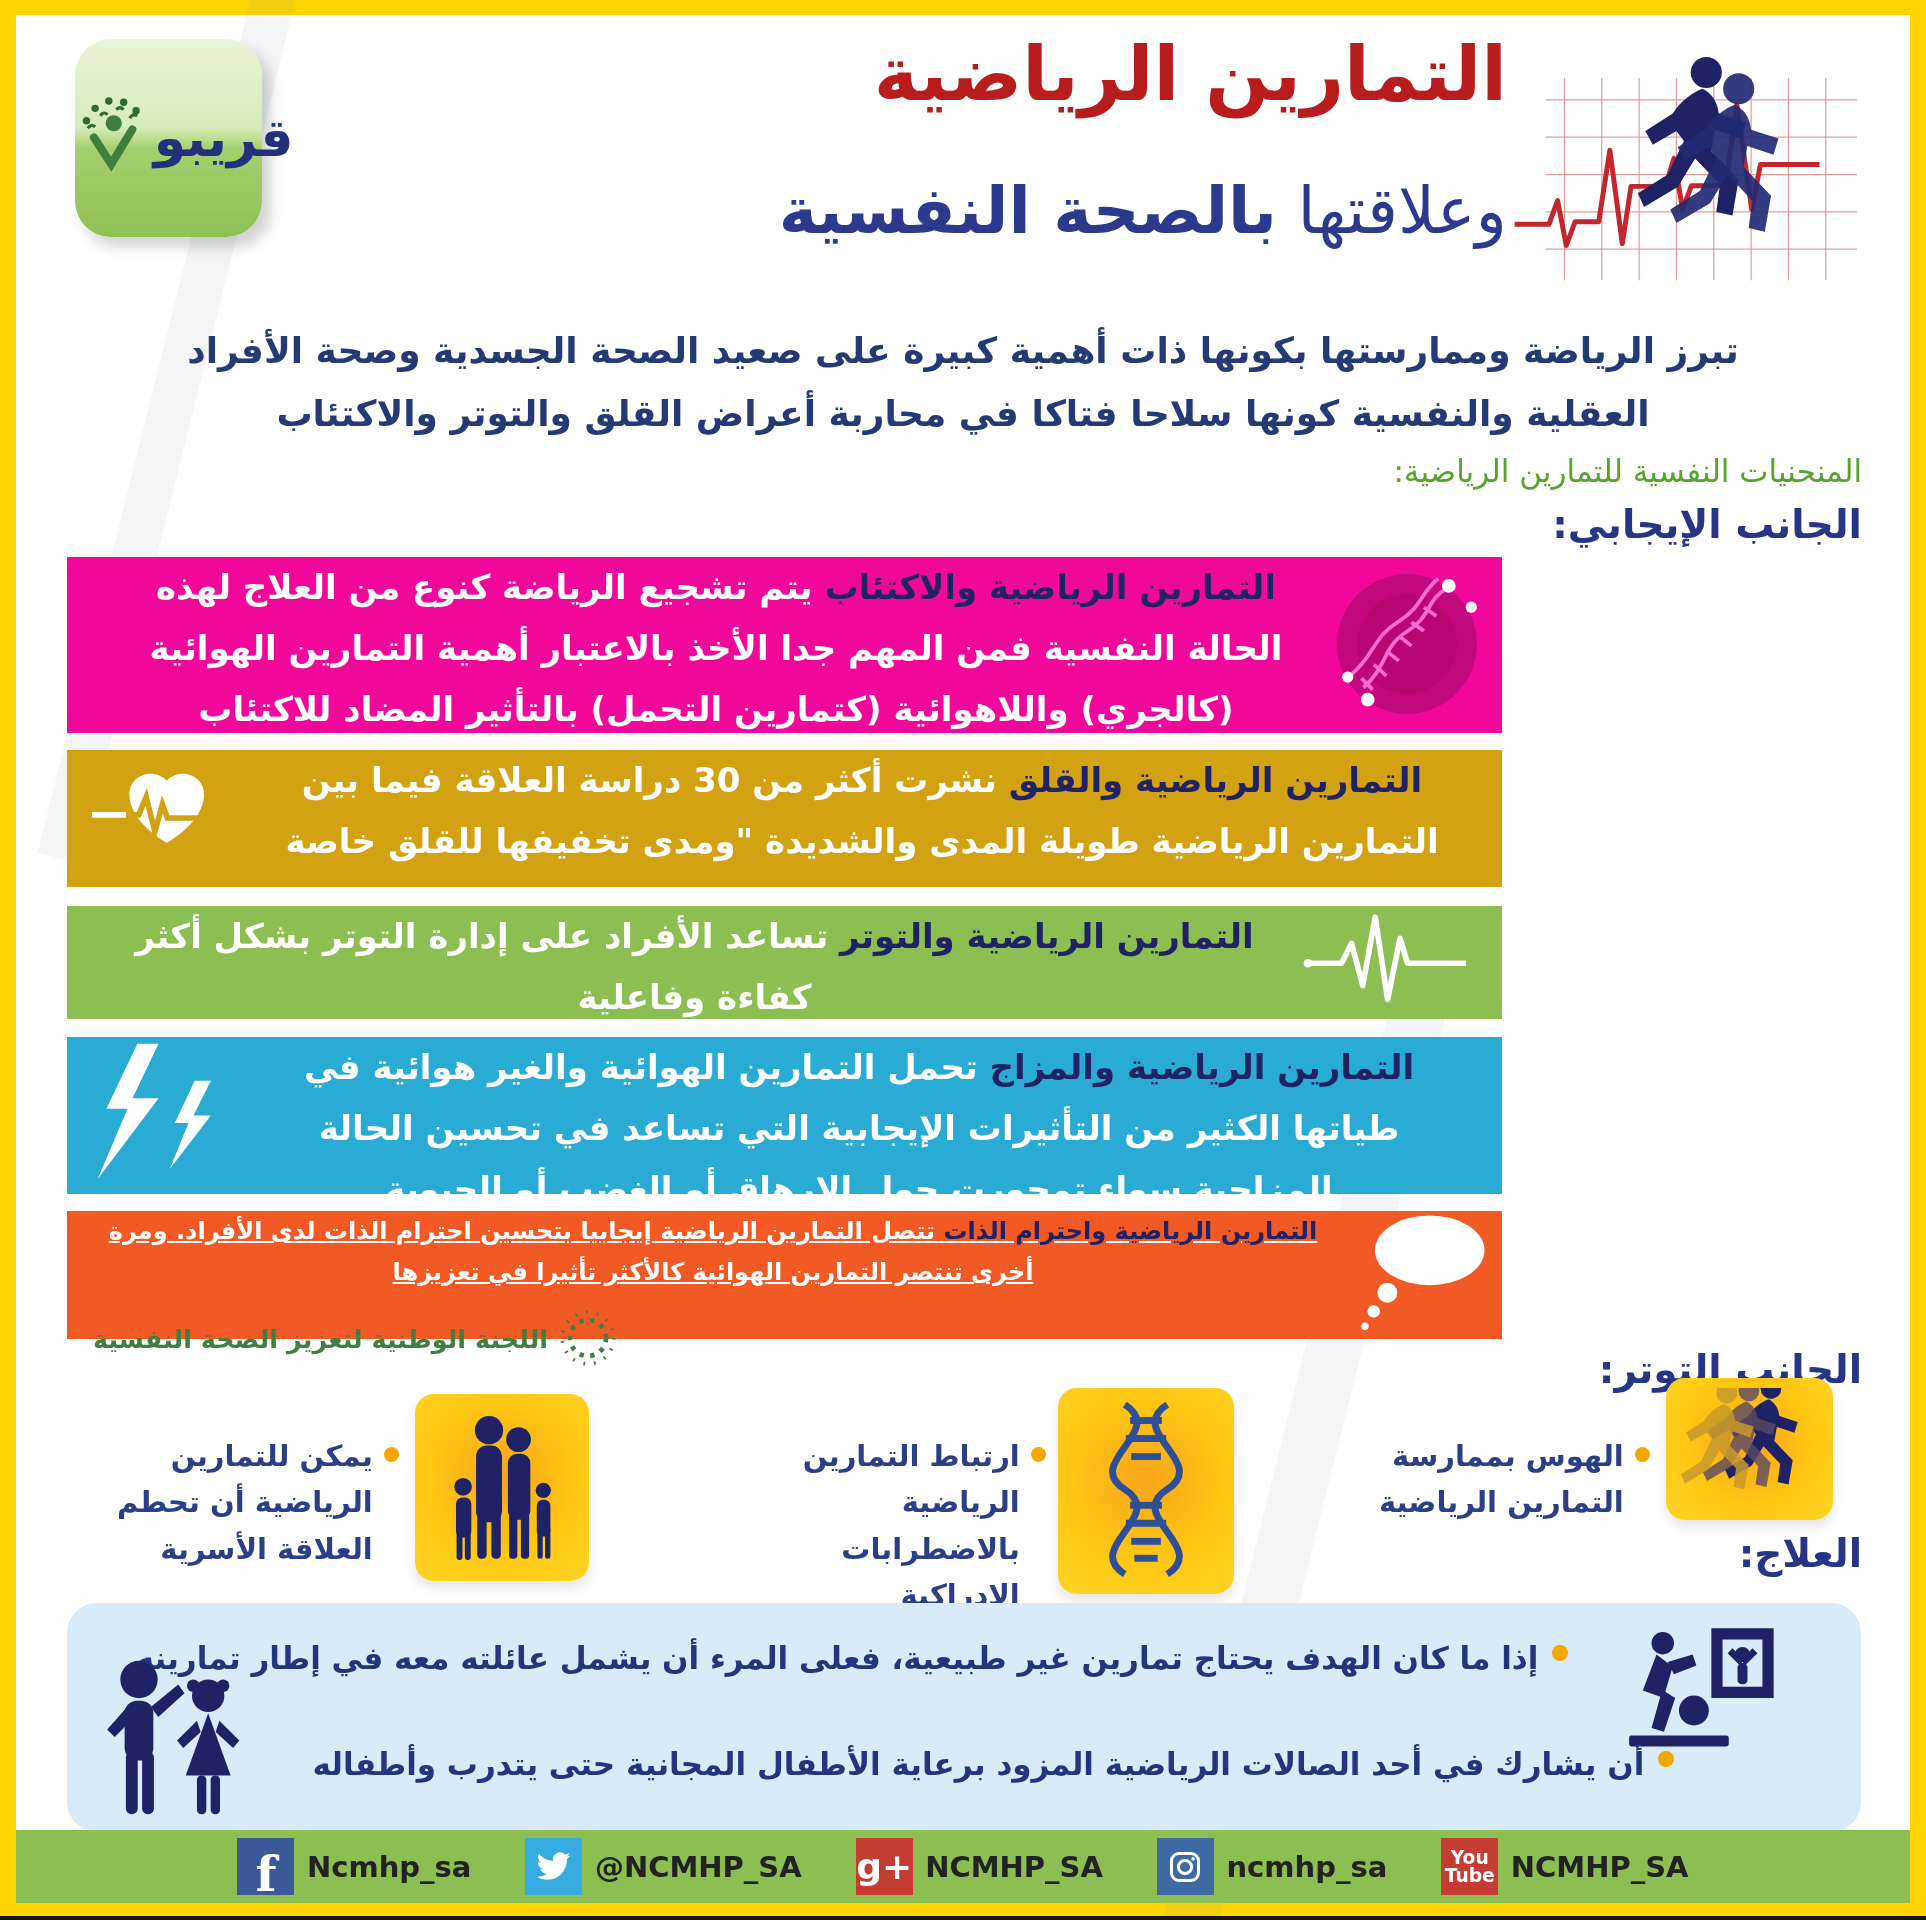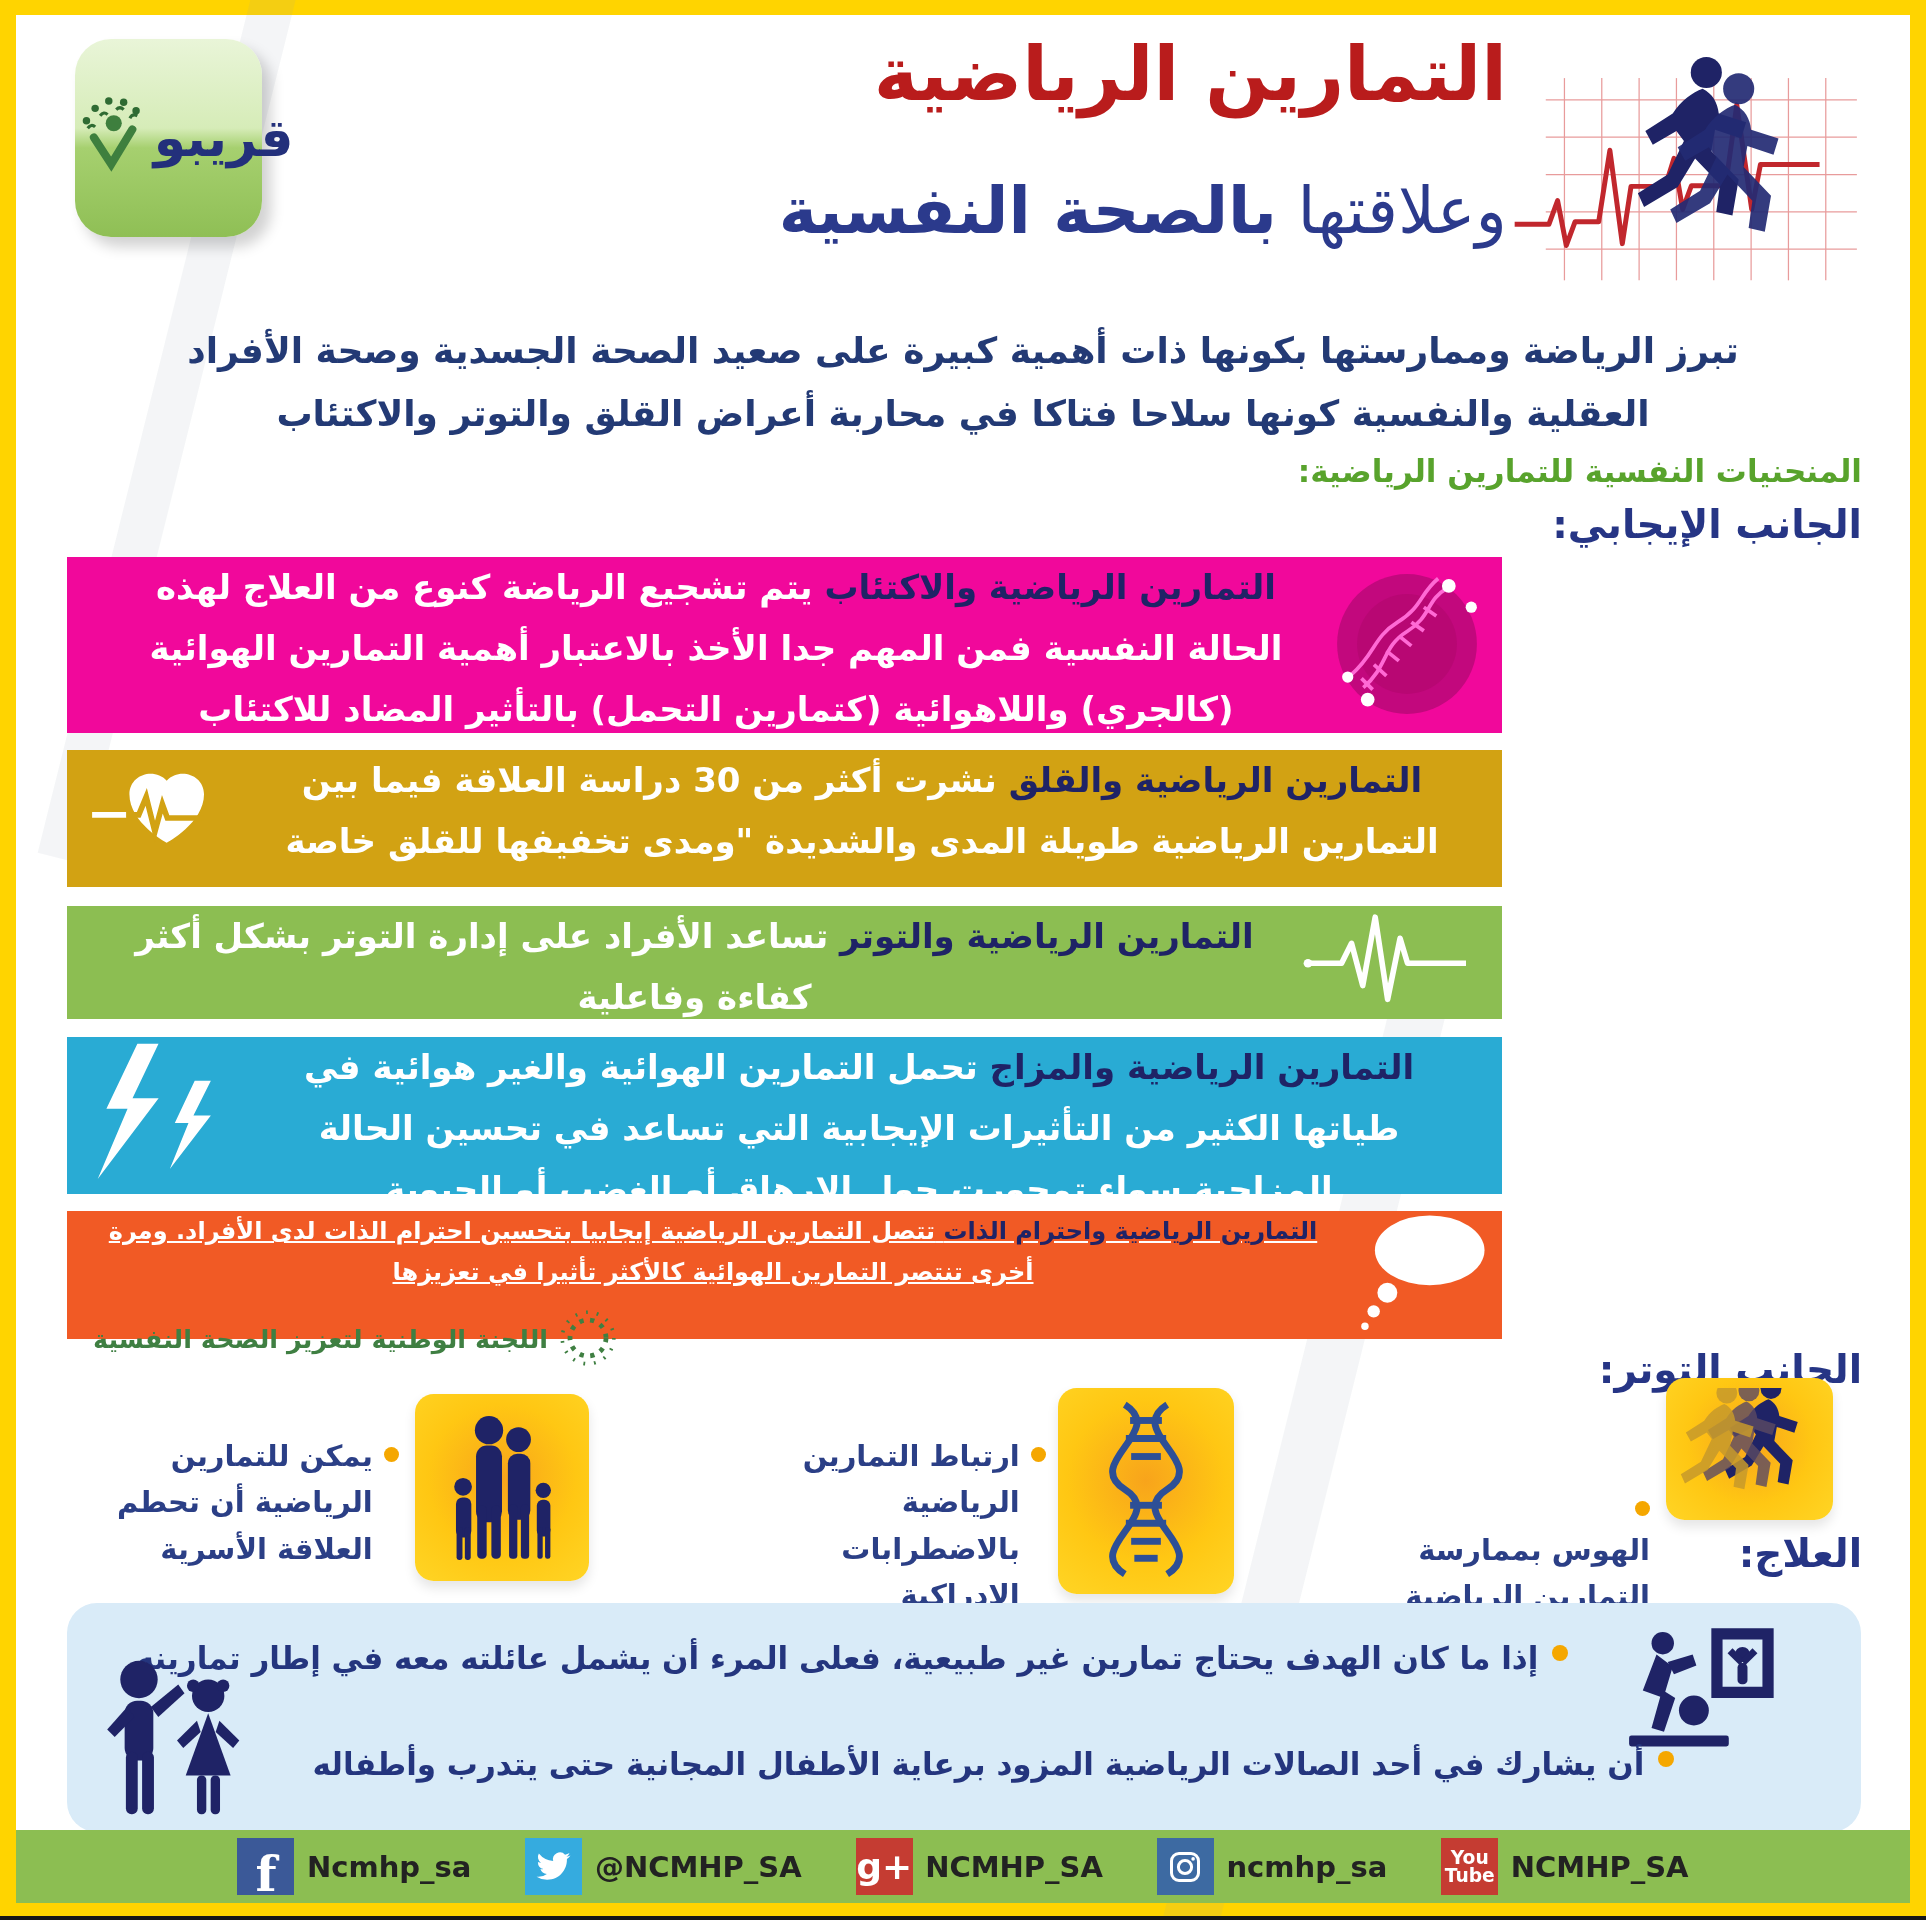--- a/index.html
+++ b/index.html
@@ -11,21 +11,21 @@
   
   #logo{position:absolute;left:75px;top:39px;width:187px;height:198px;border-radius:36px;
         background:linear-gradient(180deg,#E9F5D8 0%,#D6ECB8 45%,#A6D06F 55%,#8FBF55 100%);
         box-shadow:8.7px 10px 13.7px rgba(0,0,0,0.18);display:flex;align-items:center;}
   #logo .logo-inner{display:flex;align-items:center;gap:3.7px;direction:rtl;}
   #logo .logo-word{color:#23307B;font-weight:bold;font-size:52px;letter-spacing:-1.2px;}
   .title-green{position:absolute;right:419px;top:30px;color:#b91c1c;font-weight:bold;font-size:75px;direction:rtl;white-space:nowrap;}
   .title-blue{position:absolute;right:419px;top:173px;color:#2B3A8C;font-size:65px;direction:rtl;white-space:nowrap;}
   .title-blue b{font-weight:bold;}
   .intro{position:absolute;left:62px;top:319px;width:1802px;text-align:center;color:#233A75;font-weight:bold;font-size:36px;line-height:1.75;direction:rtl;}
-  .sub-green{position:absolute;right:64px;top:453px;color:#58A32C;font-weight:bold;font-size:31px;direction:rtl;}
+  .sub-green{position:absolute;right:64px;top:453px;color:#58A32C;font-weight:normal;font-size:31px;direction:rtl;}
   .sec-h{position:absolute;color:#263585;font-weight:bold;font-size:39px;direction:rtl;white-space:nowrap;}
   
   .band{position:absolute;left:67px;width:1435px;display:flex;align-items:flex-start;}
   .band-text{flex:1;text-align:center;direction:rtl;color:#FFFFFF;font-weight:bold;font-size:34px;line-height:1.8;}
   .band-heading{color:#1F2366;}
   .band .icon-right{position:absolute;right:17.4px;top:50%;transform:translateY(-50%);}
   .band .icon-left{position:absolute;left:22.4px;top:50%;transform:translateY(-50%);}
   
   .neg-icon-box{position:absolute;border-radius:18.7px;background:radial-gradient(circle at 50% 45%,#F8A41B 0%,#FFC713 55%,#FFD525 100%);
         box-shadow:0 6.2px 11.2px rgba(0,0,0,0.10);display:flex;align-items:center;justify-content:center;}
@@ -233,21 +233,21 @@
       <g transform="translate(34,-14) scale(0.72)" opacity="0.8">
         <circle cx="118" cy="26" r="25" fill="#5C4A63"></circle>
         <path fill="#5C4A63" d="M112,52 C128,60 136,74 138,92 L182,106 L174,132 L132,118 L126,152 L170,198 L160,256 L134,250 L140,206 L100,164 L72,210 L18,242 L8,220 L56,190 L82,136 L70,120 L32,142 L20,120 L64,92 C78,70 96,58 112,52 Z"></path>
       </g>
       <g transform="translate(-4,-10) scale(0.72)" opacity="0.85">
         <circle cx="118" cy="26" r="25" fill="#C79A2B"></circle>
         <path fill="#C79A2B" d="M112,52 C128,60 136,74 138,92 L182,106 L174,132 L132,118 L126,152 L170,198 L160,256 L134,250 L140,206 L100,164 L72,210 L18,242 L8,220 L56,190 L82,136 L70,120 L32,142 L20,120 L64,92 C78,70 96,58 112,52 Z"></path>
       </g>
     </svg>
   </div>
-  <div class="neg-label" style="left:1370px;top:1487px;width:280px;flex-direction:column;">
+  <div class="neg-label" style="left:1370px;top:1433px;width:280px;">
     <span class="dot"></span>
     <span class="txt">الهوس بممارسة التمارين الرياضية</span>
   </div>
 
   <div class="neg-icon-box" style="left:1058px;top:1388px;width:176px;height:206px;">
     <svg width="106" height="181" viewBox="0 0 200 340">
       <g fill="none" stroke="#2D4F96" stroke-width="13">
         <path d="M60,6 C140,56 -20,116 60,166 C140,216 -20,276 60,326"></path>
         <path d="M140,6 C60,56 220,116 140,166 C60,216 220,276 140,326"></path>
         <line x1="70" y1="36" x2="130" y2="36"></line>

